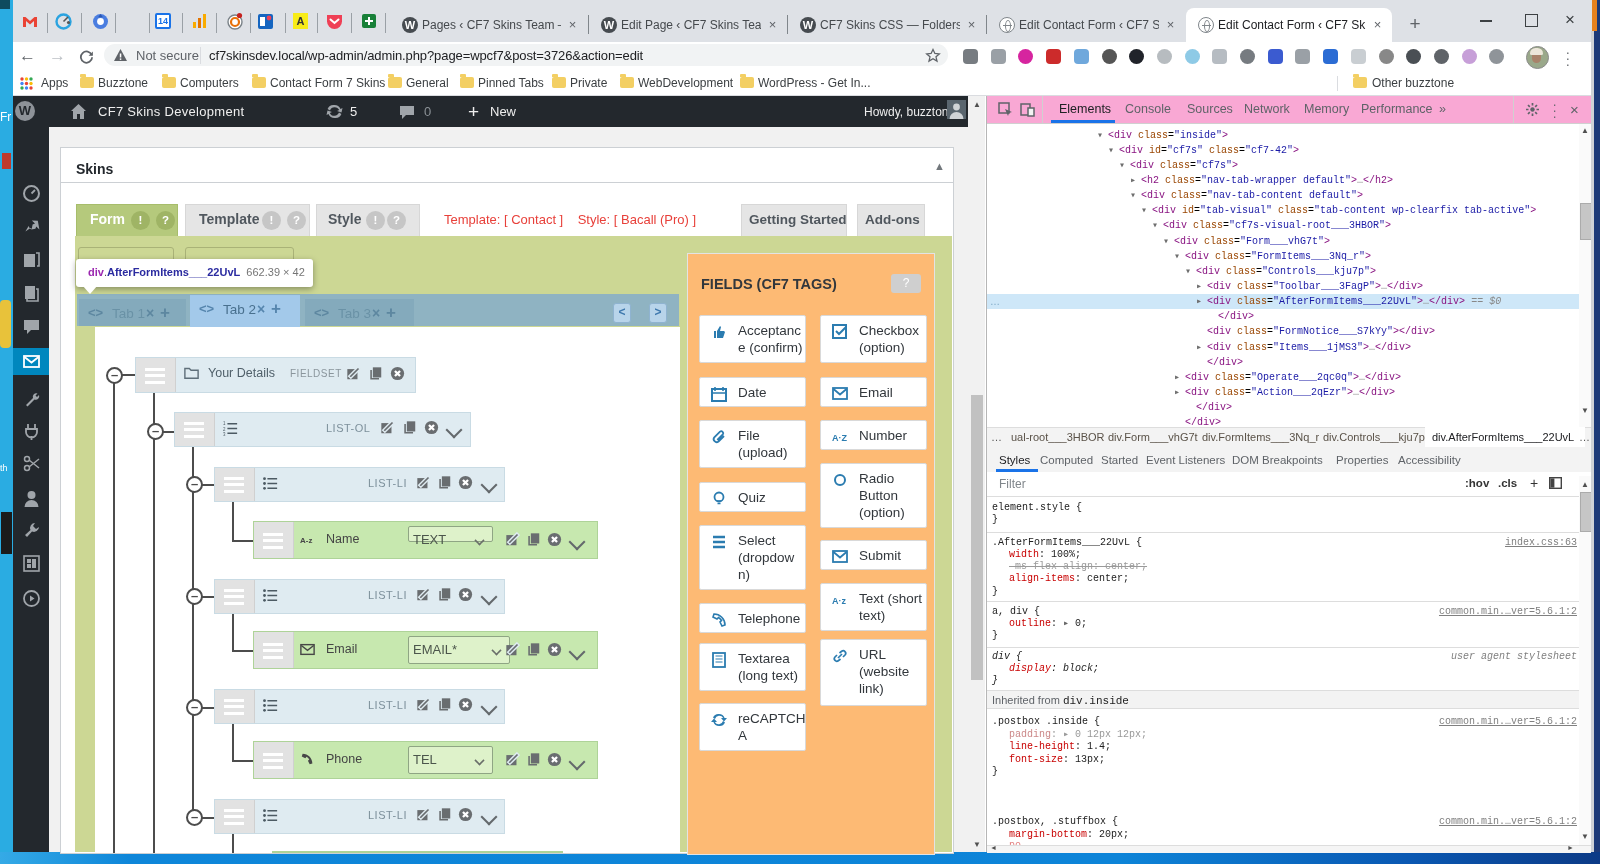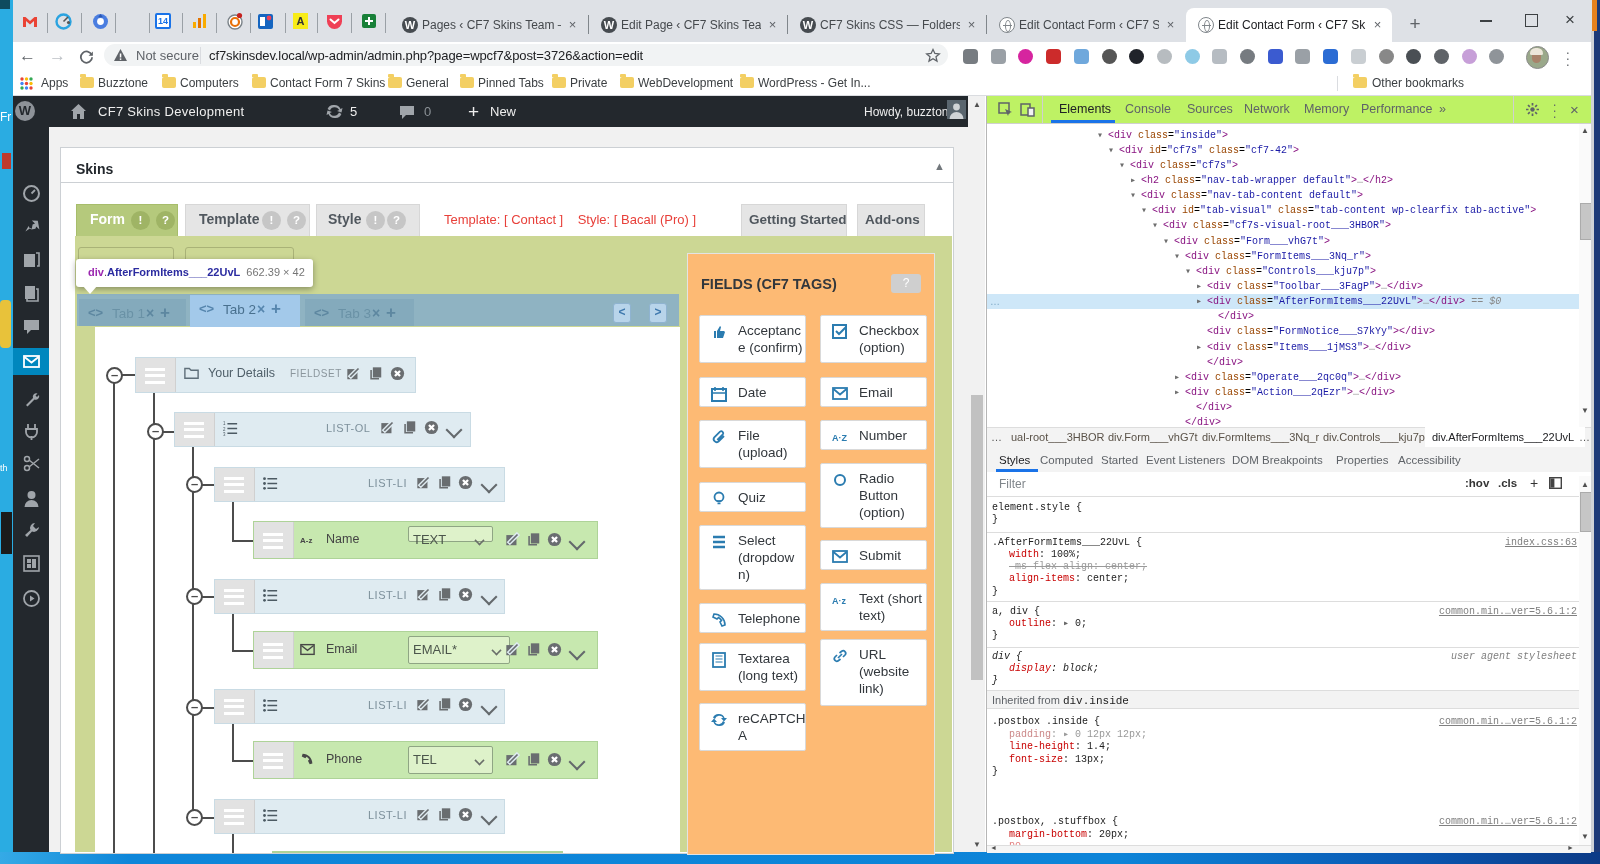--- a/index.html
+++ b/index.html
@@ -48,21 +48,21 @@
  font-size:13px;color:#4c564c;padding:5px 0 0 4px}
 .sel:after{content:"";position:absolute;right:8px;top:9px;width:7px;height:7px;border-right:2px solid #6a6f6a;border-bottom:2px solid #6a6f6a;transform:rotate(45deg) scale(.8)}
 
 #fields{position:absolute;left:612px;top:17px;width:246px;height:600px;background:#fdba74;border:1px solid #e3e3e3}
 .fbtn{position:absolute;background:#fff;border:1px solid #d9d9d9;border-radius:2px;box-sizing:border-box;
  font-size:13.5px;color:#32373c}
 .fbtn svg{position:absolute;left:11px;top:8px;width:16px;height:16px;fill:#2b7cb0}
 .fbtn .lb{position:absolute;left:38px;top:6px;line-height:17px}
 
 #devtools{left:986px;top:96px;width:605px;height:756px;background:#fff;border-left:1px solid #b6b6b6;font-size:12px}
-#dtbar{position:absolute;left:0;top:0;width:605px;height:27px;background:#bef264;border-bottom:1px solid #d0d0d0;color:#5f6368;font-size:12.5px}
+#dtbar{position:absolute;left:0;top:0;width:605px;height:27px;background:#f9a8d4;border-bottom:1px solid #d0d0d0;color:#5f6368;font-size:12.5px}
 .dttab{position:absolute;top:6px}
 .el{position:absolute;white-space:pre;font-family:"Liberation Mono",monospace;font-size:10px;height:15px;line-height:15px}
 .tg{color:#881280}.at{color:#994500}.av{color:#1a1aa6}.gy{color:#888}
 .arr{color:#6e6e6e;font-size:10px;display:inline-block;width:11px}
 .crumb{position:absolute;top:4px;color:#3c4043;font-size:11px;white-space:nowrap}
 .sline{position:absolute;white-space:pre;font-family:"Liberation Mono",monospace;font-size:10px;height:12.2px;line-height:12px;color:#222}
 .pn{color:#c80000}
 .slink{position:absolute;font-family:"Liberation Mono",monospace;font-size:10px;color:#808080;text-decoration:underline}
 .ihead{position:absolute;left:0;width:592px;height:19px;background:#f3f3f3;border-top:1px solid #ddd;border-bottom:1px solid #ddd;
  font-size:11px;color:#5f6368;line-height:19px;box-sizing:border-box}
@@ -230,21 +230,21 @@
 <div class="ab fold" style="left:460px"></div>
 <div class="ab bm" style="left:478px">Pinned Tabs</div>
 <div class="ab fold" style="left:552px"></div>
 <div class="ab bm" style="left:570px">Private</div>
 <div class="ab fold" style="left:620px"></div>
 <div class="ab bm" style="left:638px">WebDevelopment</div>
 <div class="ab fold" style="left:740px"></div>
 <div class="ab bm" style="left:758px">WordPress - Get In...</div>
 <div class="ab" style="left:1337px;top:76px;width:1px;height:15px;background:#dadce0"></div>
 <div class="ab fold" style="left:1353px"></div>
-<div class="ab bm" style="left:1372px">Other bookmarks</div>
+<div class="ab bm" style="left:1372px">Other buzztone</div>
 <div id="adminbar" class="ab"></div>
 <div class="ab" style="left:15px;top:101px;width:20px;height:20px;border-radius:50%;background:#8d9298;color:#23282d;text-align:center;font-weight:bold;font-size:13px;line-height:20px">W</div>
 <svg class="ab" style="left:70px;top:103px" width="17" height="17" viewBox="0 0 17 17">
     <path d="M8.5 1 16 8h-2v8h-4v-5H7v5H3V8H1z" fill="#a0a5aa"></path>
   </svg>
 <div class="ab" style="left:98px;top:104px;color:#eee;font-size:13px;letter-spacing:.3px">CF7 Skins Development</div>
 <svg class="ab" style="left:326px;top:104px" width="17" height="15" viewBox="0 0 17 15">
     <path d="M8.5 1a6.5 6.5 0 0 1 6 4l2-1-1 4.5L11 7l2.2-.9A5 5 0 0 0 4 6.4L1.6 5A6.5 6.5 0 0 1 8.5 1zM8.5 14a6.5 6.5 0 0 1-6-4l-2 1 1-4.5L6 8l-2.2.9A5 5 0 0 0 13 8.6L15.4 10a6.5 6.5 0 0 1-6.9 4z" fill="#a0a5aa"></path>
   </svg>
 <div class="ab" style="left:350px;top:104px;color:#eee;font-size:13px">5</div>

